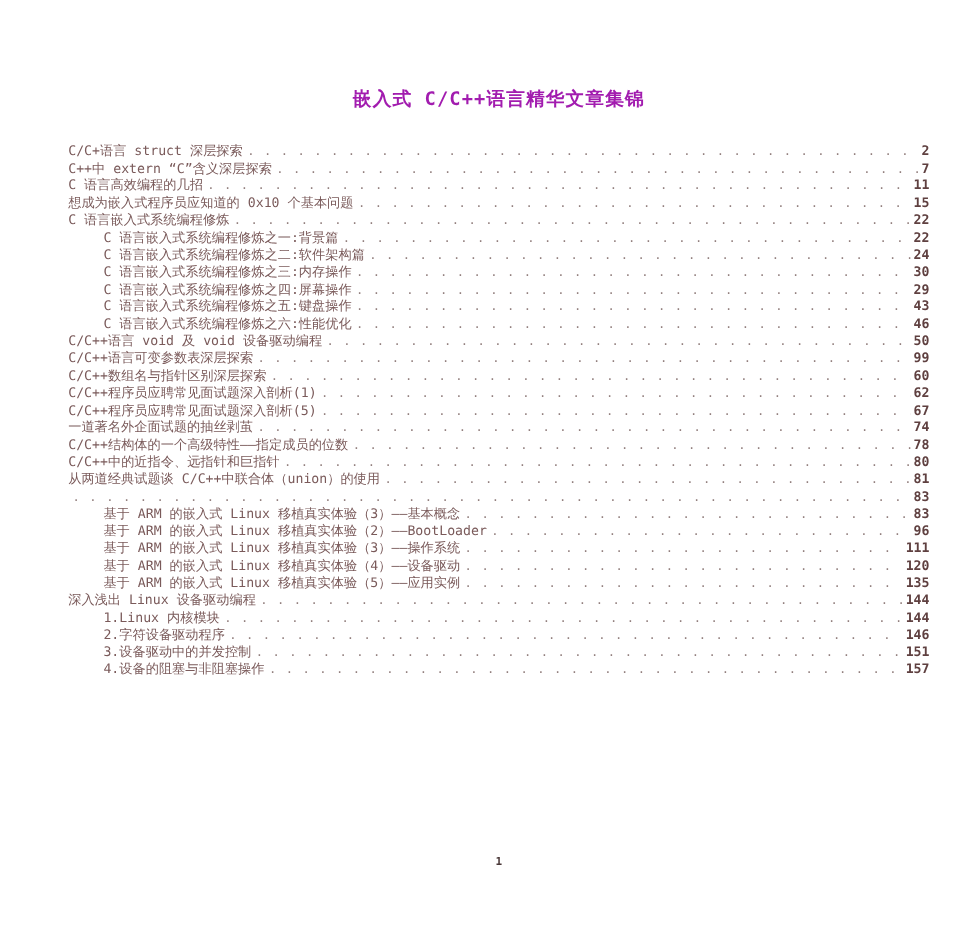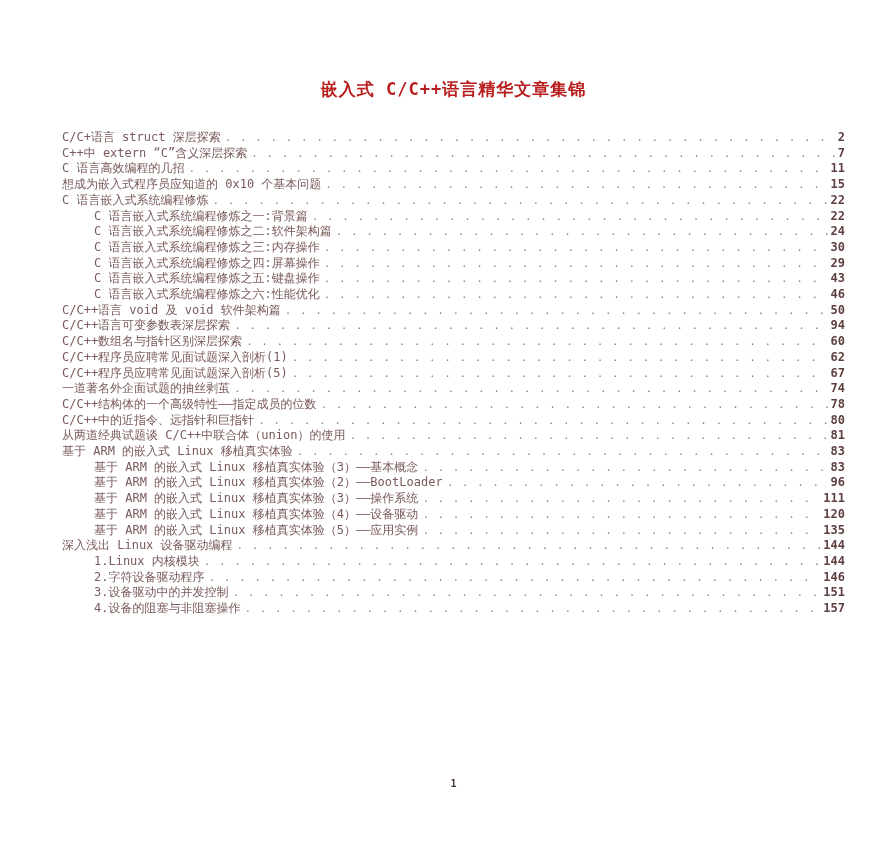--- a/index.html
+++ b/index.html
@@ -21,21 +21,21 @@
   }
   .doc-title {
     position: absolute;
     top: 78px;
     left: 62px;
     width: 783px;
     text-align: center;
     font-size: 17px;
     font-weight: bold;
     letter-spacing: 1px;
-    color: #b91c1c;
+    color: #a21caf;
     white-space: nowrap;
   }
   .toc {
     position: absolute;
     top: 130px;
     left: 62px;
     width: 783px;
     font-size: 12px;
     line-height: 15.7px;
     color: #7a5a5a;
@@ -135,28 +135,28 @@
         <span class="t">C 语言嵌入式系统编程修炼之五:键盘操作</span>
         <span class="leader"></span>
         <span class="p">43</span>
       </div>
       <div class="toc-row indent">
         <span class="t">C 语言嵌入式系统编程修炼之六:性能优化</span>
         <span class="leader"></span>
         <span class="p">46</span>
       </div>
       <div class="toc-row">
-        <span class="t">C/C++语言 void 及 void 软件架构篇</span>
+        <span class="t">C/C++语言 void 及 void 设备驱动编程</span>
         <span class="leader"></span>
         <span class="p">50</span>
       </div>
       <div class="toc-row">
         <span class="t">C/C++语言可变参数表深层探索</span>
         <span class="leader"></span>
-        <span class="p">94</span>
+        <span class="p">99</span>
       </div>
       <div class="toc-row">
         <span class="t">C/C++数组名与指针区别深层探索</span>
         <span class="leader"></span>
         <span class="p">60</span>
       </div>
       <div class="toc-row">
         <span class="t">C/C++程序员应聘常见面试题深入剖析(1)</span>
         <span class="leader"></span>
         <span class="p">62</span>
@@ -180,21 +180,20 @@
         <span class="t">C/C++中的近指令、远指针和巨指针</span>
         <span class="leader"></span>
         <span class="p">80</span>
       </div>
       <div class="toc-row">
         <span class="t">从两道经典试题谈 C/C++中联合体（union）的使用</span>
         <span class="leader"></span>
         <span class="p">81</span>
       </div>
       <div class="toc-row">
-        <span class="t">基于 ARM 的嵌入式 Linux 移植真实体验</span>
         <span class="leader"></span>
         <span class="p">83</span>
       </div>
       <div class="toc-row indent">
         <span class="t">基于 ARM 的嵌入式 Linux 移植真实体验（3）——基本概念</span>
         <span class="leader"></span>
         <span class="p">83</span>
       </div>
       <div class="toc-row indent">
         <span class="t">基于 ARM 的嵌入式 Linux 移植真实体验（2）——BootLoader</span>

